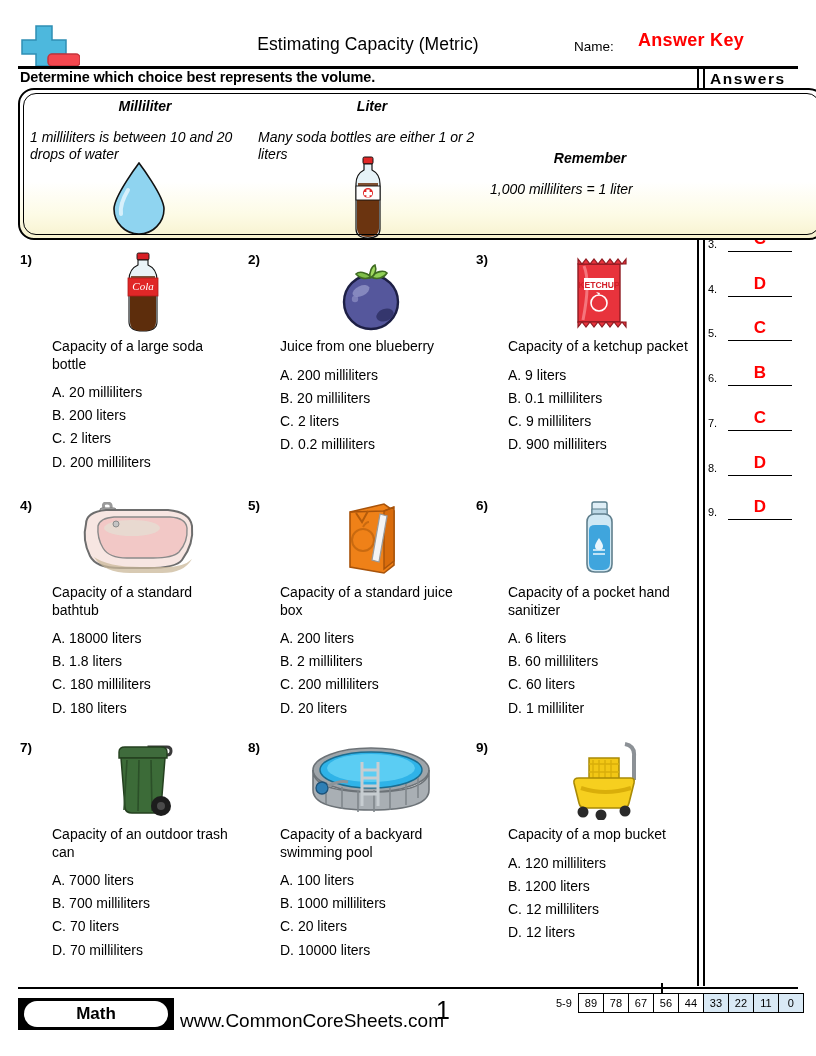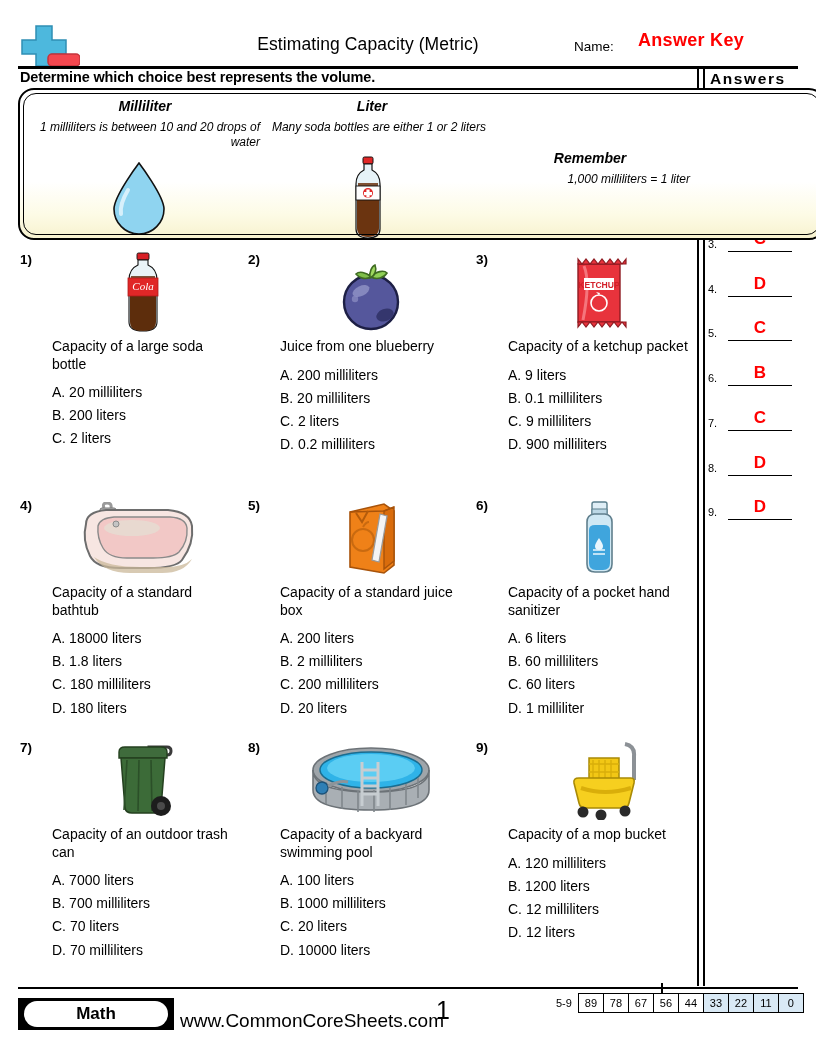--- a/index.html
+++ b/index.html
@@ -81,21 +81,21 @@
     border: 2px solid #000; border-radius: 16px;
     background: linear-gradient(to bottom, #ffffff 0%, #ffffff 62%, #fdfbe6 84%, #f7f2cf 100%);
     font-style: italic;
   }
   .infobox:after {
     content:""; position:absolute; left:3px; top:3px; right:3px; bottom:3px;
     border:1px solid #000; border-radius: 13px; pointer-events:none;
   }
   .ib-col { position: absolute; top: 8px; }
   .ib-title { font-size: 14px; font-weight: bold; text-align:center; }
-  .ib-body  { font-size: 12px; text-align:right; line-height: 1.22; margin-top:6px;}
+  .ib-body  { font-size: 14px; text-align:left; line-height: 1.22; margin-top:15px;}
 
   .ib-col-ml { left: 10px; width: 230px; }
   .ib-col-l  { left: 238px; width: 228px; }
   .ib-col-r  { left: 470px; width: 200px; top: 60px; }
 
   .art-drop { position:absolute; left: 88px; top: 70px; }
   .art-bottle { position:absolute; left: 330px; top: 66px; }
 
   
   .qgrid { position: absolute; left: 18px; top: 252px; width: 676px; }
@@ -272,20 +272,21 @@
             <path d="M10 24h24v14H10Z" fill="#5d2d0c" opacity=".8"></path>
             <rect x="7" y="26" width="30" height="18" fill="#e02727" stroke="#b01a1a" stroke-width=".8"></rect>
             <text x="22" y="38" font-family="Liberation Serif, serif" font-size="11" font-style="italic" fill="#fff" text-anchor="middle">Cola</text>
           </svg>
         </div>
         <div class="qtext">Capacity of a large soda bottle</div>
         <div class="qchoices">
           <div class="qchoice">A. 20 milliliters</div>
           <div class="qchoice">B. 200 liters</div>
           <div class="qchoice">C. 2 liters</div>
+          <div class="qchoice">D. 200 milliliters</div>
         </div>
       </div>
 
       <div class="qcell c2">
         <div class="qnum">2)</div>
         <div class="qart">
           <svg width="78" height="74" viewBox="0 0 78 74">
             <circle cx="39" cy="44" r="27" fill="#55579c" stroke="#1d1f45" stroke-width="2.4"></circle>
             <ellipse cx="29" cy="33" rx="9" ry="5" fill="#8e90c4" opacity=".85" transform="rotate(-25 29 33)"></ellipse>
             <circle cx="23" cy="41" r="3.2" fill="#8e90c4" opacity=".7"></circle>

